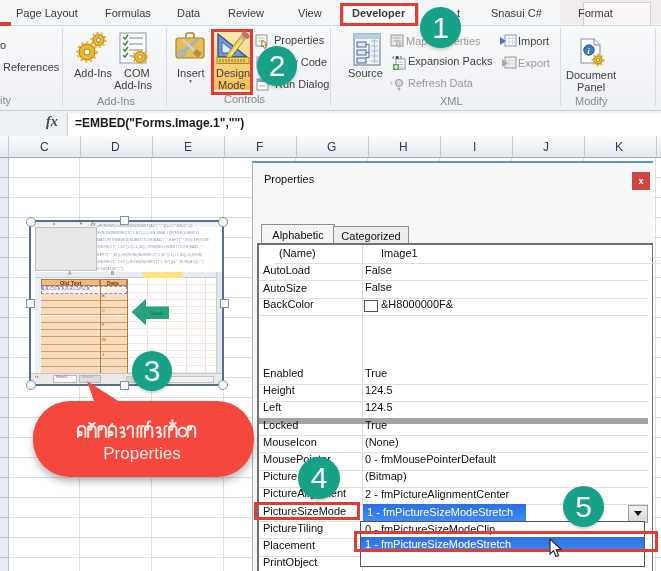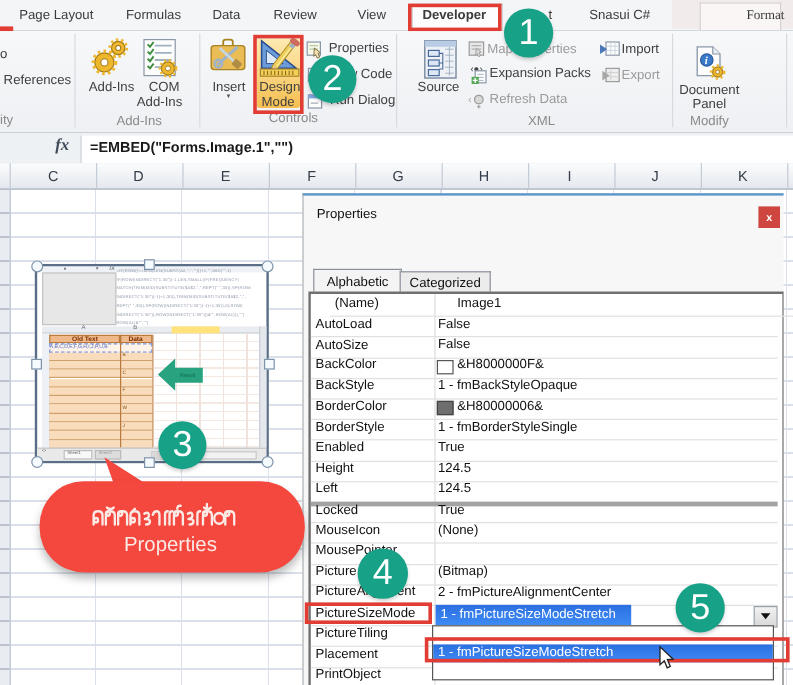--- a/index.html
+++ b/index.html
@@ -26,21 +26,21 @@
     <div class="abs" style="left:343px;top:3px;width:74px;height:21px;background:#fdfdfd;border:1px solid #c9ced4;border-bottom:none;"></div>
     <div id="tabs" style="position:absolute;left:0;top:0;width:586px;height:25px;font-size:11px;color:#3b3b3b;">
       <span class="abs" style="left:16px;top:7px;">Page Layout</span>
       <span class="abs" style="left:105px;top:7px;">Formulas</span>
       <span class="abs" style="left:177px;top:7px;">Data</span>
       <span class="abs" style="left:228px;top:7px;">Review</span>
       <span class="abs" style="left:298px;top:7px;">View</span>
       <span class="abs" style="left:352px;top:7px;font-weight:bold;">Developer</span>
       <span class="abs" style="left:457px;top:7px;">t</span>
       <span class="abs" style="left:491px;top:7px;">Snasui C#</span>
-      <span class="abs" style="left:622px;top:7px;font-family:Liberation Serif, serif;">Format</span>
+      <span class="abs" style="left:578px;top:7px;">Format</span>
     </div>
     <div class="abs" style="left:340px;top:3px;width:72px;height:17px;border:3px solid #e23d35;"></div>
     <div class="abs" style="left:0;top:22px;width:11px;height:4px;background:#e23d35;"></div>
   </div>
 
   <div class="abs" style="left:0;top:26px;width:661px;height:84px;background:linear-gradient(#f7f8fa,#eef0f3);border-bottom:1px solid #c9cfd6;font-size:11px;color:#3f3f3f;">
 
     <span class="abs" style="left:0px;top:13px;">o</span>
     <span class="abs" style="left:3px;top:35px;">References</span>
     <span class="abs" style="left:0px;top:68px;color:#8a8a8a;">ity</span>
@@ -382,55 +382,43 @@
       </div>
       <div class="abs" style="left:0;top:35.4px;width:389px;height:17.2px;border-bottom:1px solid #e0e0e0;">
         <span class="abs" style="left:4px;top:2px;white-space:nowrap;">AutoSize</span>
         <span class="abs" style="left:106px;top:0.5px;white-space:nowrap;">False</span>
       </div>
       <div class="abs" style="left:0;top:52.6px;width:389px;height:17.2px;border-bottom:1px solid #e0e0e0;">
         <span class="abs" style="left:4px;top:0.5px;white-space:nowrap;">BackColor</span>
         <div class="abs" style="left:105px;top:2px;width:12px;height:10px;background:#fff;border:1px solid #555;"></div>
         <span class="abs" style="left:122px;top:0.5px;white-space:nowrap;">&amp;H8000000F&amp;</span>
       </div>
-      <div class="abs" style="left:0;top:69.8px;width:389px;height:17.2px;border-bottom:1px solid #e0e0e0;">
-        <span class="abs" style="left:4px;top:0.5px;white-space:nowrap;">BackStyle</span>
-        <span class="abs" style="left:106px;top:0.5px;white-space:nowrap;">1 - fmBackStyleOpaque</span>
-      </div>
-      <div class="abs" style="left:0;top:87.0px;width:389px;height:17.2px;border-bottom:1px solid #e0e0e0;">
-        <span class="abs" style="left:4px;top:0.5px;white-space:nowrap;">BorderColor</span>
-        <div class="abs" style="left:105px;top:2px;width:12px;height:10px;background:#6e6e6e;border:1px solid #444;"></div>
-        <span class="abs" style="left:122px;top:0.5px;white-space:nowrap;">&amp;H80000006&amp;</span>
-      </div>
-      <div class="abs" style="left:0;top:104.2px;width:389px;height:17.2px;border-bottom:1px solid #e0e0e0;">
-        <span class="abs" style="left:4px;top:0.5px;white-space:nowrap;">BorderStyle</span>
-        <span class="abs" style="left:106px;top:0.5px;white-space:nowrap;">1 - fmBorderStyleSingle</span>
-      </div>
       <div class="abs" style="left:0;top:121.4px;width:389px;height:17.2px;border-bottom:1px solid #e0e0e0;">
         <span class="abs" style="left:4px;top:0.5px;white-space:nowrap;">Enabled</span>
         <span class="abs" style="left:106px;top:0.5px;white-space:nowrap;">True</span>
       </div>
       <div class="abs" style="left:0;top:138.6px;width:389px;height:17.2px;border-bottom:1px solid #e0e0e0;">
         <span class="abs" style="left:4px;top:0.5px;white-space:nowrap;">Height</span>
         <span class="abs" style="left:106px;top:0.5px;white-space:nowrap;">124.5</span>
       </div>
-      <div class="abs" style="left:0;top:155.8px;width:389px;height:17.2px;border-bottom:4px solid #a3a3a3;">
+      <div class="abs" style="left:0;top:155.8px;width:389px;height:17.2px;border-bottom:6px solid #a3a3a3;">
         <span class="abs" style="left:4px;top:0.5px;white-space:nowrap;">Left</span>
         <span class="abs" style="left:106px;top:0.5px;white-space:nowrap;">124.5</span>
       </div>
       <div class="abs" style="left:0;top:173.0px;width:389px;height:17.2px;border-bottom:1px solid #e0e0e0;">
         <span class="abs" style="left:4px;top:0.5px;white-space:nowrap;">Locked</span>
         <span class="abs" style="left:106px;top:0.5px;white-space:nowrap;">True</span>
       </div>
       <div class="abs" style="left:0;top:190.2px;width:389px;height:17.2px;border-bottom:1px solid #e0e0e0;">
         <span class="abs" style="left:4px;top:0.5px;white-space:nowrap;">MouseIcon</span>
         <span class="abs" style="left:106px;top:0.5px;white-space:nowrap;">(None)</span>
       </div>
       <div class="abs" style="left:0;top:207.4px;width:389px;height:17.2px;border-bottom:1px solid #e0e0e0;">
         <span class="abs" style="left:4px;top:0.5px;white-space:nowrap;">MousePointer</span>
+        <span class="abs" style="left:106px;top:0.5px;white-space:nowrap;">0 - fmMousePointerDefault</span>
       </div>
       <div class="abs" style="left:0;top:224.6px;width:389px;height:17.2px;border-bottom:1px solid #e0e0e0;">
         <span class="abs" style="left:4px;top:0.5px;white-space:nowrap;">Picture</span>
         <span class="abs" style="left:106px;top:0.5px;white-space:nowrap;">(Bitmap)</span>
       </div>
       <div class="abs" style="left:0;top:241.8px;width:389px;height:17.2px;border-bottom:1px solid #e0e0e0;">
         <span class="abs" style="left:4px;top:0.5px;white-space:nowrap;">PictureAlignment</span>
         <span class="abs" style="left:106px;top:1px;white-space:nowrap;">2 - fmPictureAlignmentCenter</span>
       </div>
       <div class="abs" style="left:0;top:259.0px;width:389px;height:17.2px;border-bottom:1px solid #e0e0e0;">
@@ -450,20 +438,21 @@
       <div class="abs" style="left:104px;top:259px;width:163px;height:17px;background:linear-gradient(#2c6fe0,#3d8bf5);"></div>
       <span class="abs" style="left:108px;top:261px;color:#fff;white-space:nowrap;">1 - fmPictureSizeModeStretch</span>
       <div class="abs" style="left:369px;top:259.5px;width:18px;height:16px;background:linear-gradient(#f2f2f2,#d8d8d8);border:1px solid #9aa0a8;display:flex;align-items:center;justify-content:center;">
         <div style="width:0;height:0;border-left:4px solid transparent;border-right:4px solid transparent;border-top:5px solid #111;"></div>
       </div>
 
     </div>
   </div>
 
   <div class="abs" style="left:360px;top:521px;width:285px;height:46px;background:#fff;border:1px solid #555;z-index:25;font-size:11px;color:#111;box-sizing:border-box;">
+    <span class="abs" style="left:4px;top:0.5px;white-space:nowrap;">0 - fmPictureSizeModeClip</span>
     <div class="abs" style="left:0;top:15px;width:283px;height:15px;background:linear-gradient(#2c6fe0,#3d8bf5);"></div>
     <span class="abs" style="left:4px;top:16px;color:#fff;white-space:nowrap;">1 - fmPictureSizeModeStretch</span>
   </div>
   <div class="abs" style="left:254px;top:502px;width:100px;height:12px;border:3px solid #e23d35;z-index:30;"></div>
   <div class="abs" style="left:354px;top:531px;width:298px;height:15px;border:3.5px solid #e23d35;z-index:30;"></div>
 
   <svg class="abs" style="left:549px;top:538px;z-index:70;" width="14" height="21" viewBox="0 0 14 21">
     <polygon points="1,1 1,16 4.6,12.7 7,18.5 9.6,17.4 7.2,11.7 12,11.4" fill="#fff" stroke="#222" stroke-width="1.1"></polygon>
   </svg>
 

